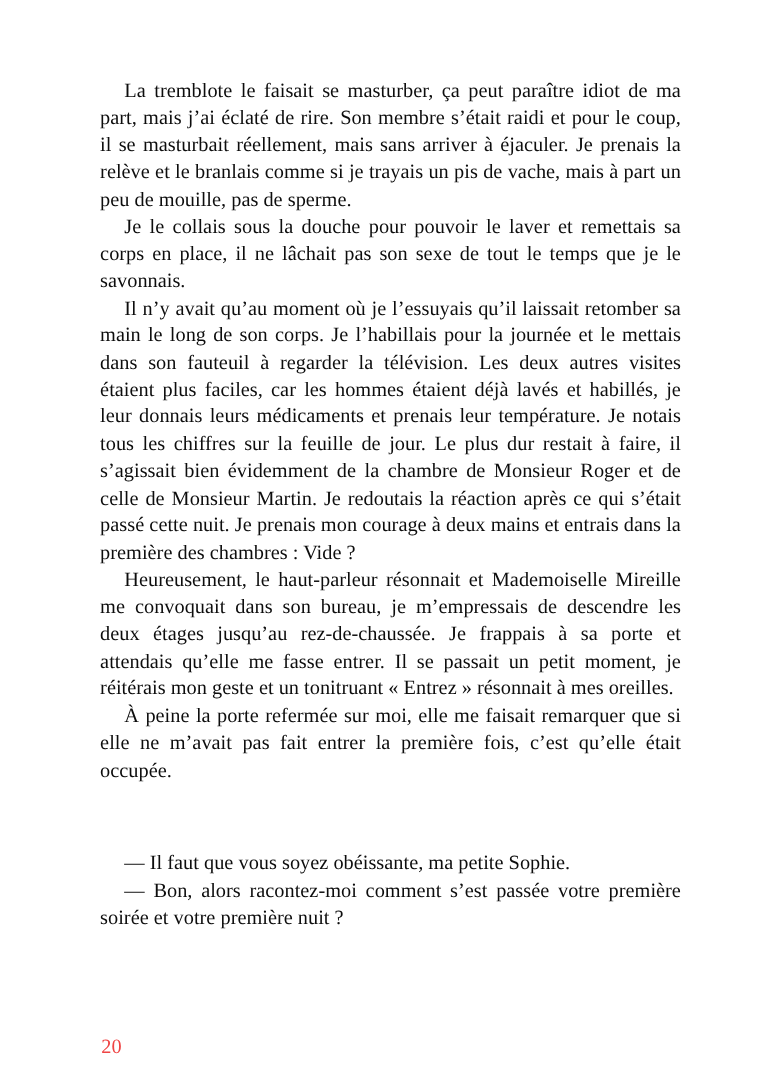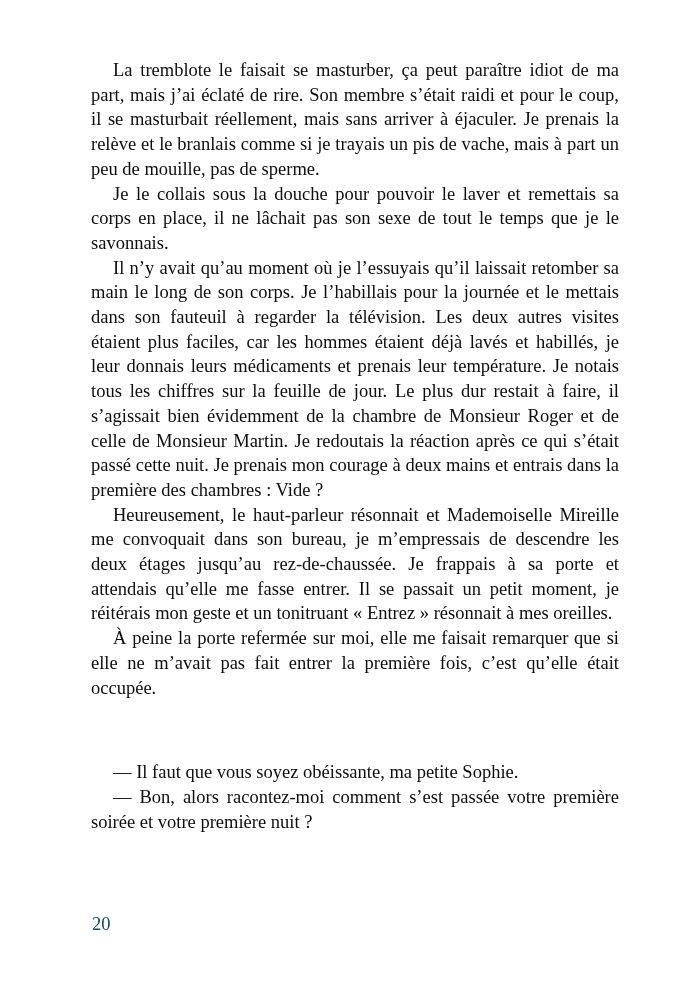--- a/index.html
+++ b/index.html
@@ -17,45 +17,45 @@
     position: absolute;
     left: 0;
     top: 0;
     width: 700px;
     height: 992px;
     background: #ffffff;
   }
   .text-block {
     position: absolute;
     left: 91px;
-    top: 58px;
+    top: 71px;
     width: 528px;
     font-family: "Liberation Serif", "DejaVu Serif", serif;
     font-size: 18.5px;
     line-height: 24.7px;
     color: #0d0d0d;
     text-align: justify;
   }
   .para {
     margin: 0;
     text-indent: 22px;
   }
   .gap-small {
   }
   .gap-large {
     margin-top: 60px;
   }
   .page-number {
     position: absolute;
     left: 92px;
-    top: 912px;
+    top: 940px;
     font-family: "Liberation Serif", "DejaVu Serif", serif;
     font-size: 18.5px;
     line-height: 24.7px;
-    color: #0c4a6e;
+    color: #ef4444;
   }
 </style>
 </head>
 <body>
 
 <div class="page">
   <div class="text-block">
     <p class="para">La tremblote le faisait se masturber, ça peut paraître idiot de ma part, mais j’ai éclaté de rire. Son membre s’était raidi et pour le coup, il se masturbait réellement, mais sans arriver à éjaculer. Je prenais la relève et le branlais comme si je trayais un pis de vache, mais à part un peu de mouille, pas de sperme.</p>
     <p class="para">Je le collais sous la douche pour pouvoir le laver et remettais sa corps en place, il ne lâchait pas son sexe de tout le temps que je le savonnais.</p>
     <p class="para">Il n’y avait qu’au moment où je l’essuyais qu’il laissait retomber sa main le long de son corps. Je l’habillais pour la journée et le mettais dans son fauteuil à regarder la télévision. Les deux autres visites étaient plus faciles, car les hommes étaient déjà lavés et habillés, je leur donnais leurs médicaments et prenais leur température. Je notais tous les chiffres sur la feuille de jour. Le plus dur restait à faire, il s’agissait bien évidemment de la chambre de Monsieur Roger et de celle de Monsieur Martin. Je redoutais la réaction après ce qui s’était passé cette nuit. Je prenais mon courage à deux mains et entrais dans la première des chambres : Vide ?</p>

